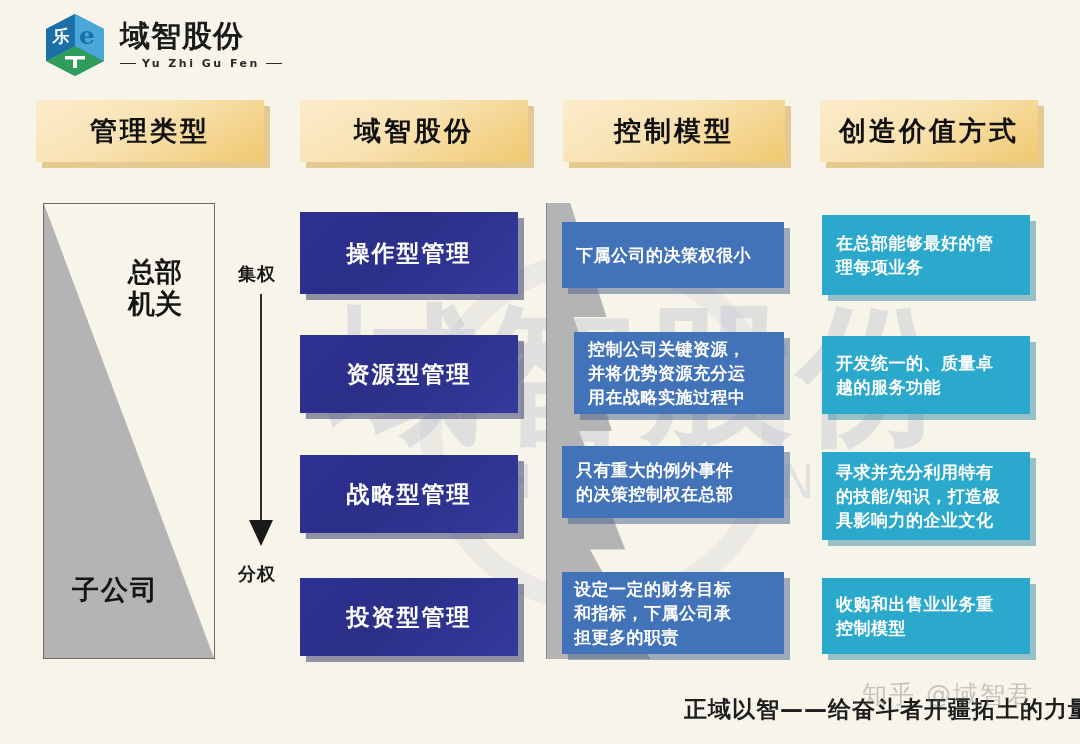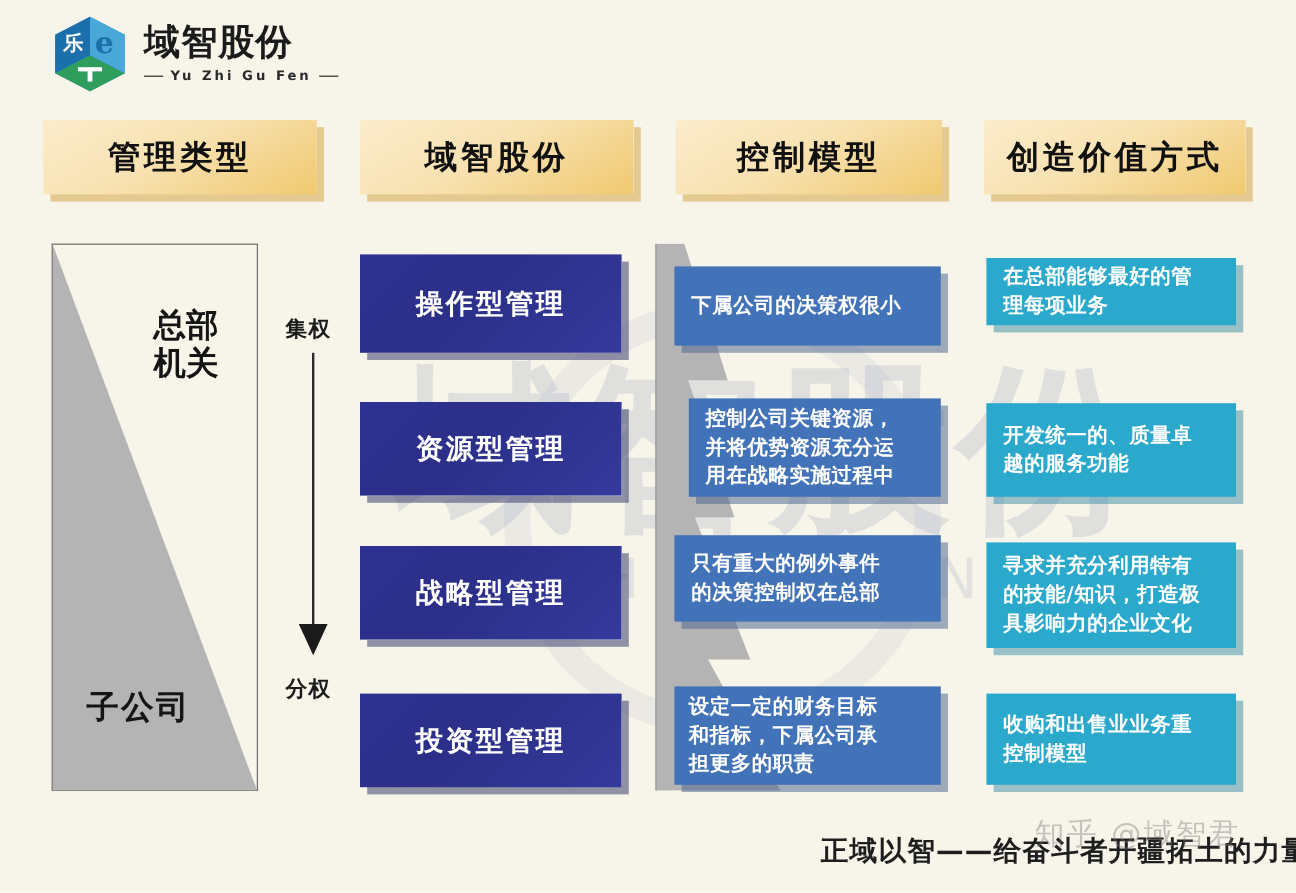--- a/index.html
+++ b/index.html
@@ -305,21 +305,21 @@
   </div>
 
   <div class="wedge">
     <div class="wedge-body"></div>
   </div>
 
   <div class="card card-navy" style="left:300px; top:212px; width:218px; height:82px;">操作型管理</div>
   <div class="card card-blue" style="left:562px; top:222px; width:222px; height:66px;">
     <span>下属公司的决策权很小</span>
   </div>
-  <div class="card card-cyan" style="left:822px; top:215px; width:208px; height:56px;">
+  <div class="card card-cyan" style="left:822px; top:215px; width:208px; height:80px;">
     <span>在总部能够最好的管
 理每项业务</span>
   </div>
 
   <div class="card card-navy" style="left:300px; top:335px; width:218px; height:78px;">资源型管理</div>
   <div class="card card-blue" style="left:574px; top:332px; width:210px; height:82px;">
     <span>控制公司关键资源，
 并将优势资源充分运
 用在战略实施过程中</span>
   </div>

